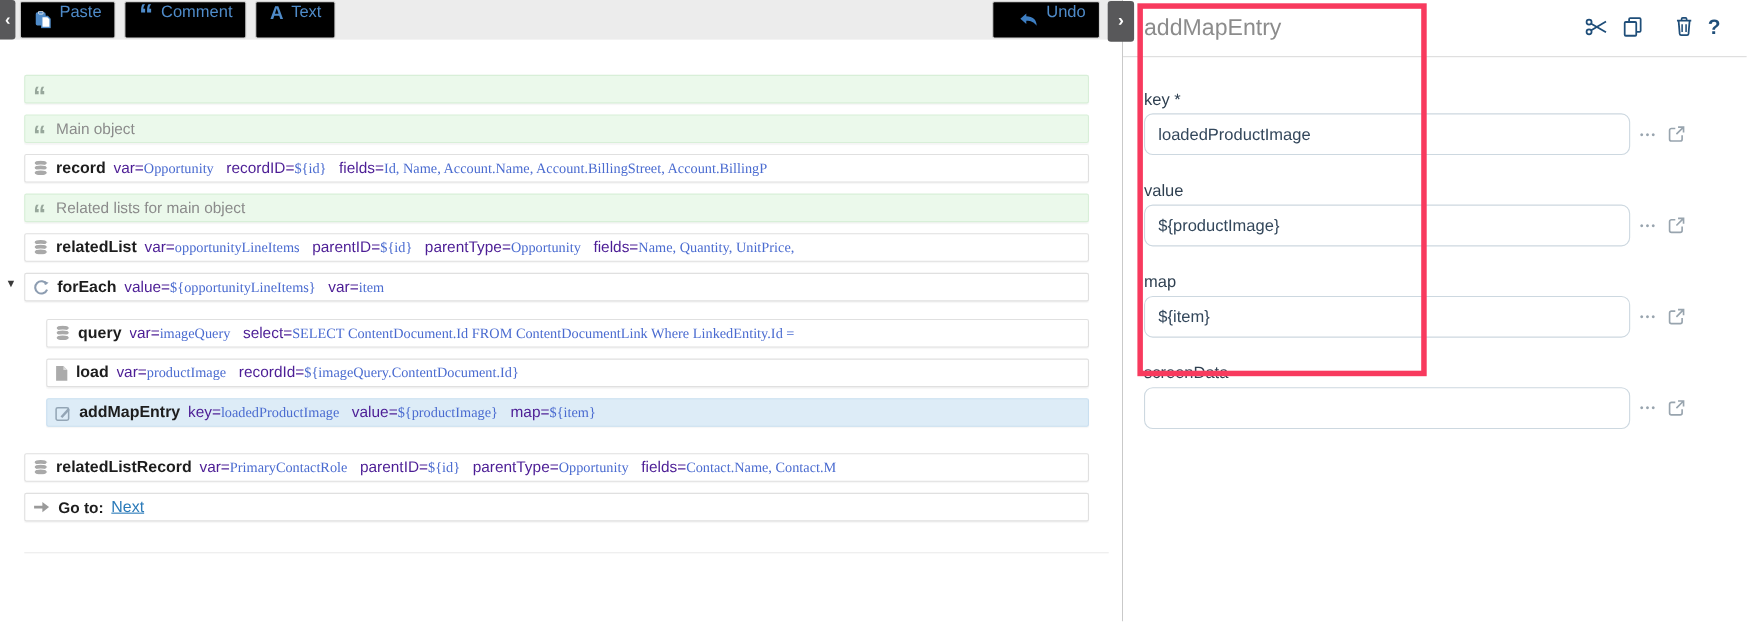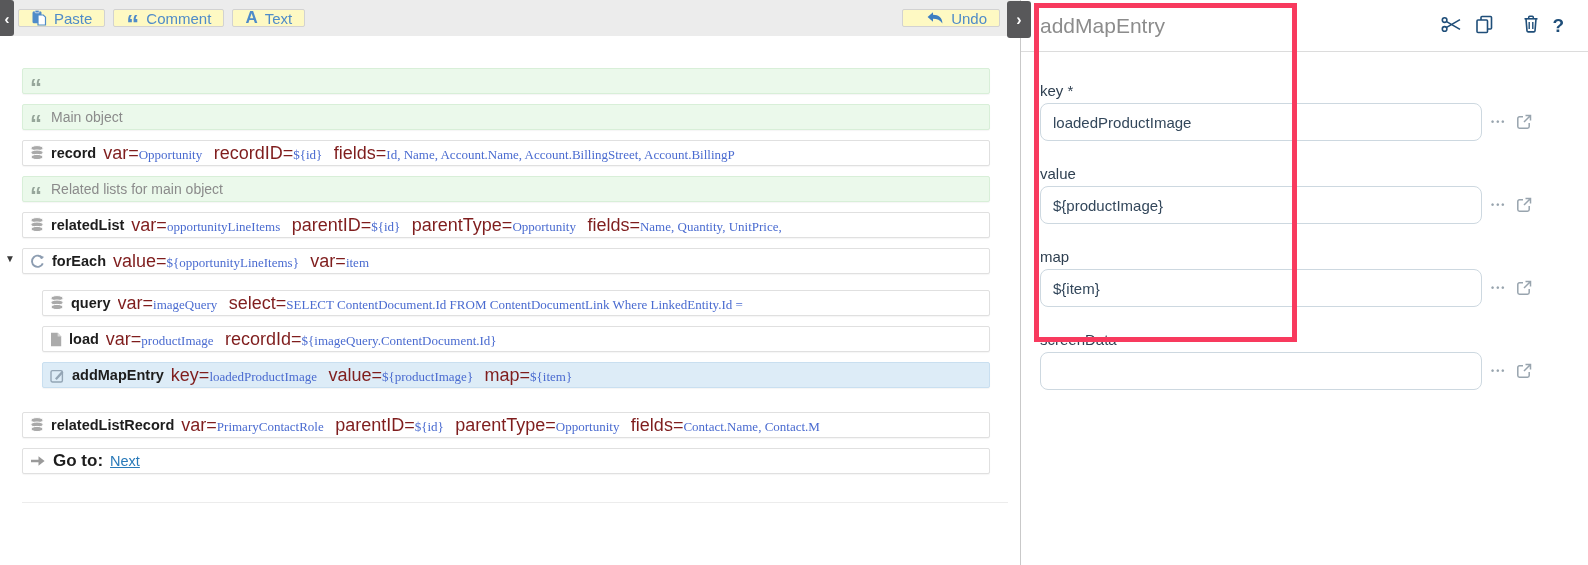--- a/index.html
+++ b/index.html
@@ -13,22 +13,22 @@
   .toolbar { position:relative; height:36px; background:#ececec;
              display:flex; align-items:center; padding-left:18px; gap:8px; }
   .chev { width:14px; height:36px; background:#58585a; color:#fff;
           display:flex; align-items:center; justify-content:center;
           font-size:15px; font-weight:bold; cursor:pointer; }
   .chev-left { position:absolute; left:0; top:0; border-radius:0 3px 3px 0; }
   .chev-right { position:absolute; left:1007px; top:1px; width:24px; height:37px;
                 background:#58585a; color:#fff; display:flex; align-items:center;
                 justify-content:center; font-size:16px; font-weight:bold;
                 border-radius:3px; z-index:6; cursor:pointer; }
-  .tbtn { height:18px; background:#fef9c3; border:1px solid #d2d2d2; border-radius:2px;
-          color:#4f8bc9; font-size:15px; display:flex; align-items:center; gap:7px;
+  .tbtn { height:34px; background:#000000; border:1px solid #d2d2d2; border-radius:2px;
+          color:#4f8bc9; font-size:15px; display:flex; gap:7px;
           padding:0 12px; cursor:pointer; font-family:inherit; }
   .tbtn .bq { font-size:26px; font-weight:bold; line-height:10px;
               transform:translateY(6px); }
   .tbtn .bA { font-size:17px; font-weight:bold; }
   .undo-btn { margin-left:auto; margin-right:20px;padding-left:23px; }
 
   .rows { position:relative; width:990px; padding:32px 0 0 22px; }
   .rowline { position:relative; width:968px; margin-bottom:10px; }
   .mt16 { margin-top:16px; }
   .mt24 { margin-top:24px; }
@@ -40,23 +40,23 @@
   .indent { margin-left:20px; }
   .tri { position:absolute; left:-17px; top:5px; font-size:11px; color:#3a3a3a;
          cursor:pointer; }
   .ric { display:flex; align-items:center; flex:0 0 auto; }
   .rname { font-weight:bold; font-size:14.5px; color:#1d1d1d; }
   .ctext { font-size:14px; color:#8b8b8b; }
   .cq { font-size:24px; font-weight:bold; color:#97a79b; line-height:6px;
         transform:translateY(7px); margin-right:2px; }
   .attrs { overflow:hidden; white-space:nowrap; }
   .attr { margin-right:7px; }
-  .ak { color:#7f1d1d; font-size:18px; }
+  .ak { color:#4c1d95; font-size:14px; }
   .av { color:#4a6bd0; font-size:13px; font-family:Liberation Serif, serif; }
-  .goto-label { font-weight:bold; font-size:17px; color:#1d1d1d; }
+  .goto-label { font-weight:bold; font-size:14px; color:#1d1d1d; }
   .goto-link { color:#2a7ab9; font-size:14.5px; text-decoration:underline;
                cursor:pointer; }
   .bottom-line { position:absolute; left:22px; right:12px; top:502px;
                  border-top:1px solid #ececec; }
 
   
   .right { position:absolute; left:1021px; top:0; width:567px; height:565px;
            background:#fff; }
   .panel-header { height:52px; border-bottom:1px solid #dcdcdc; display:flex;
                   align-items:center; padding:0 22px 0 19px; }

